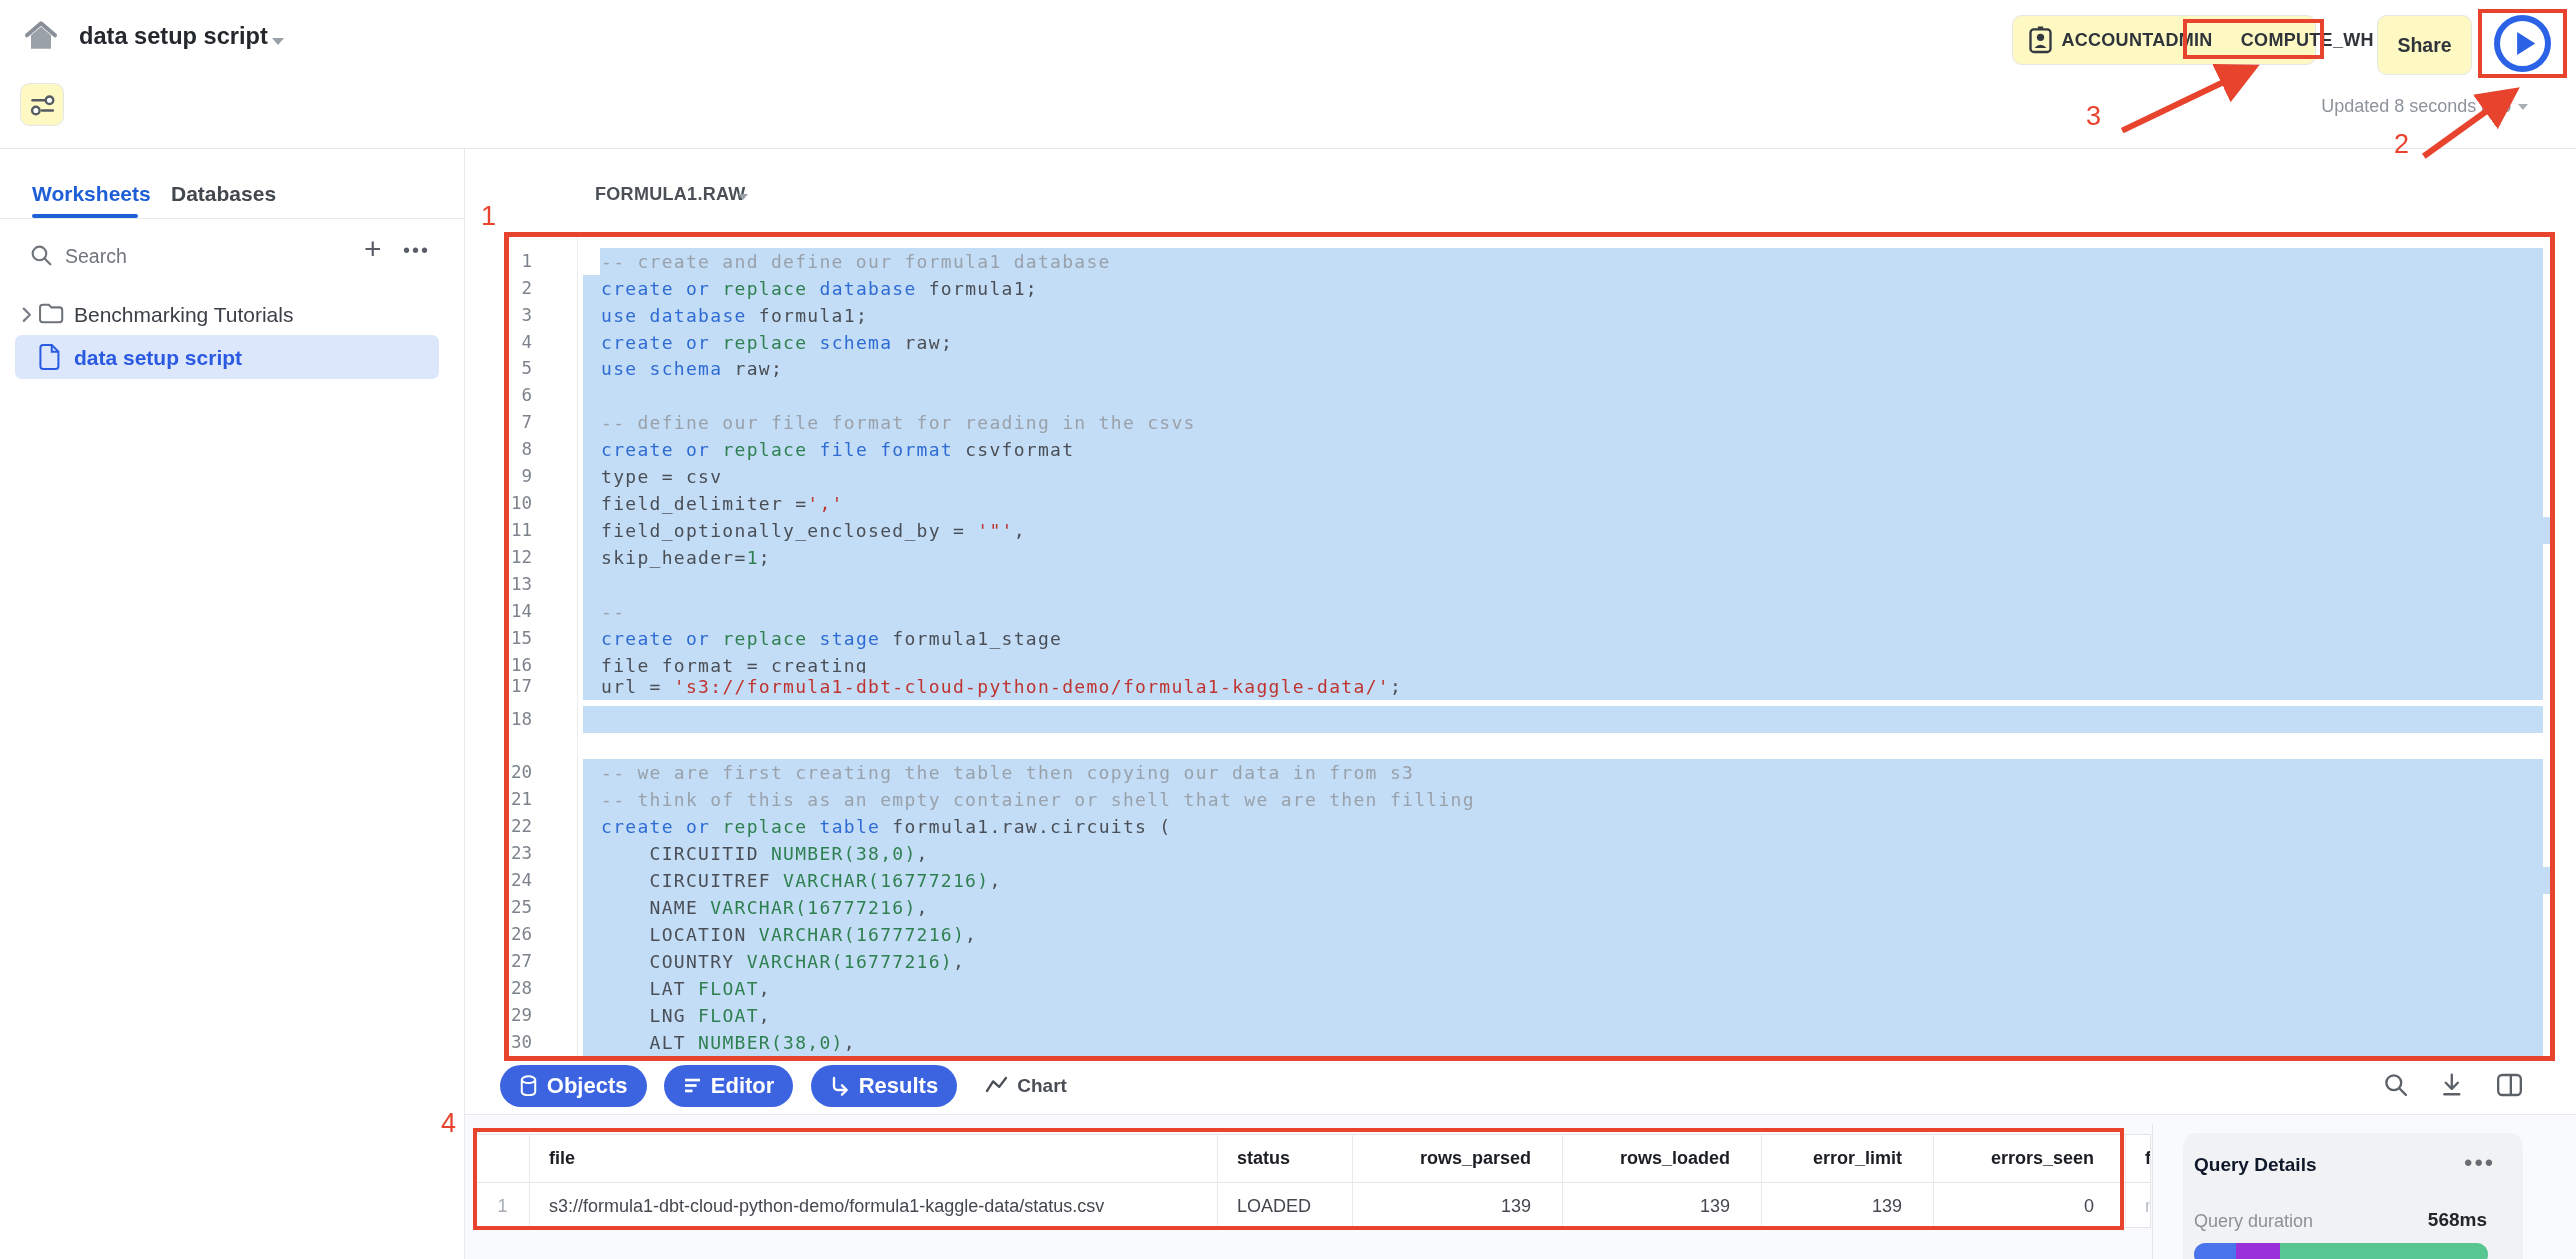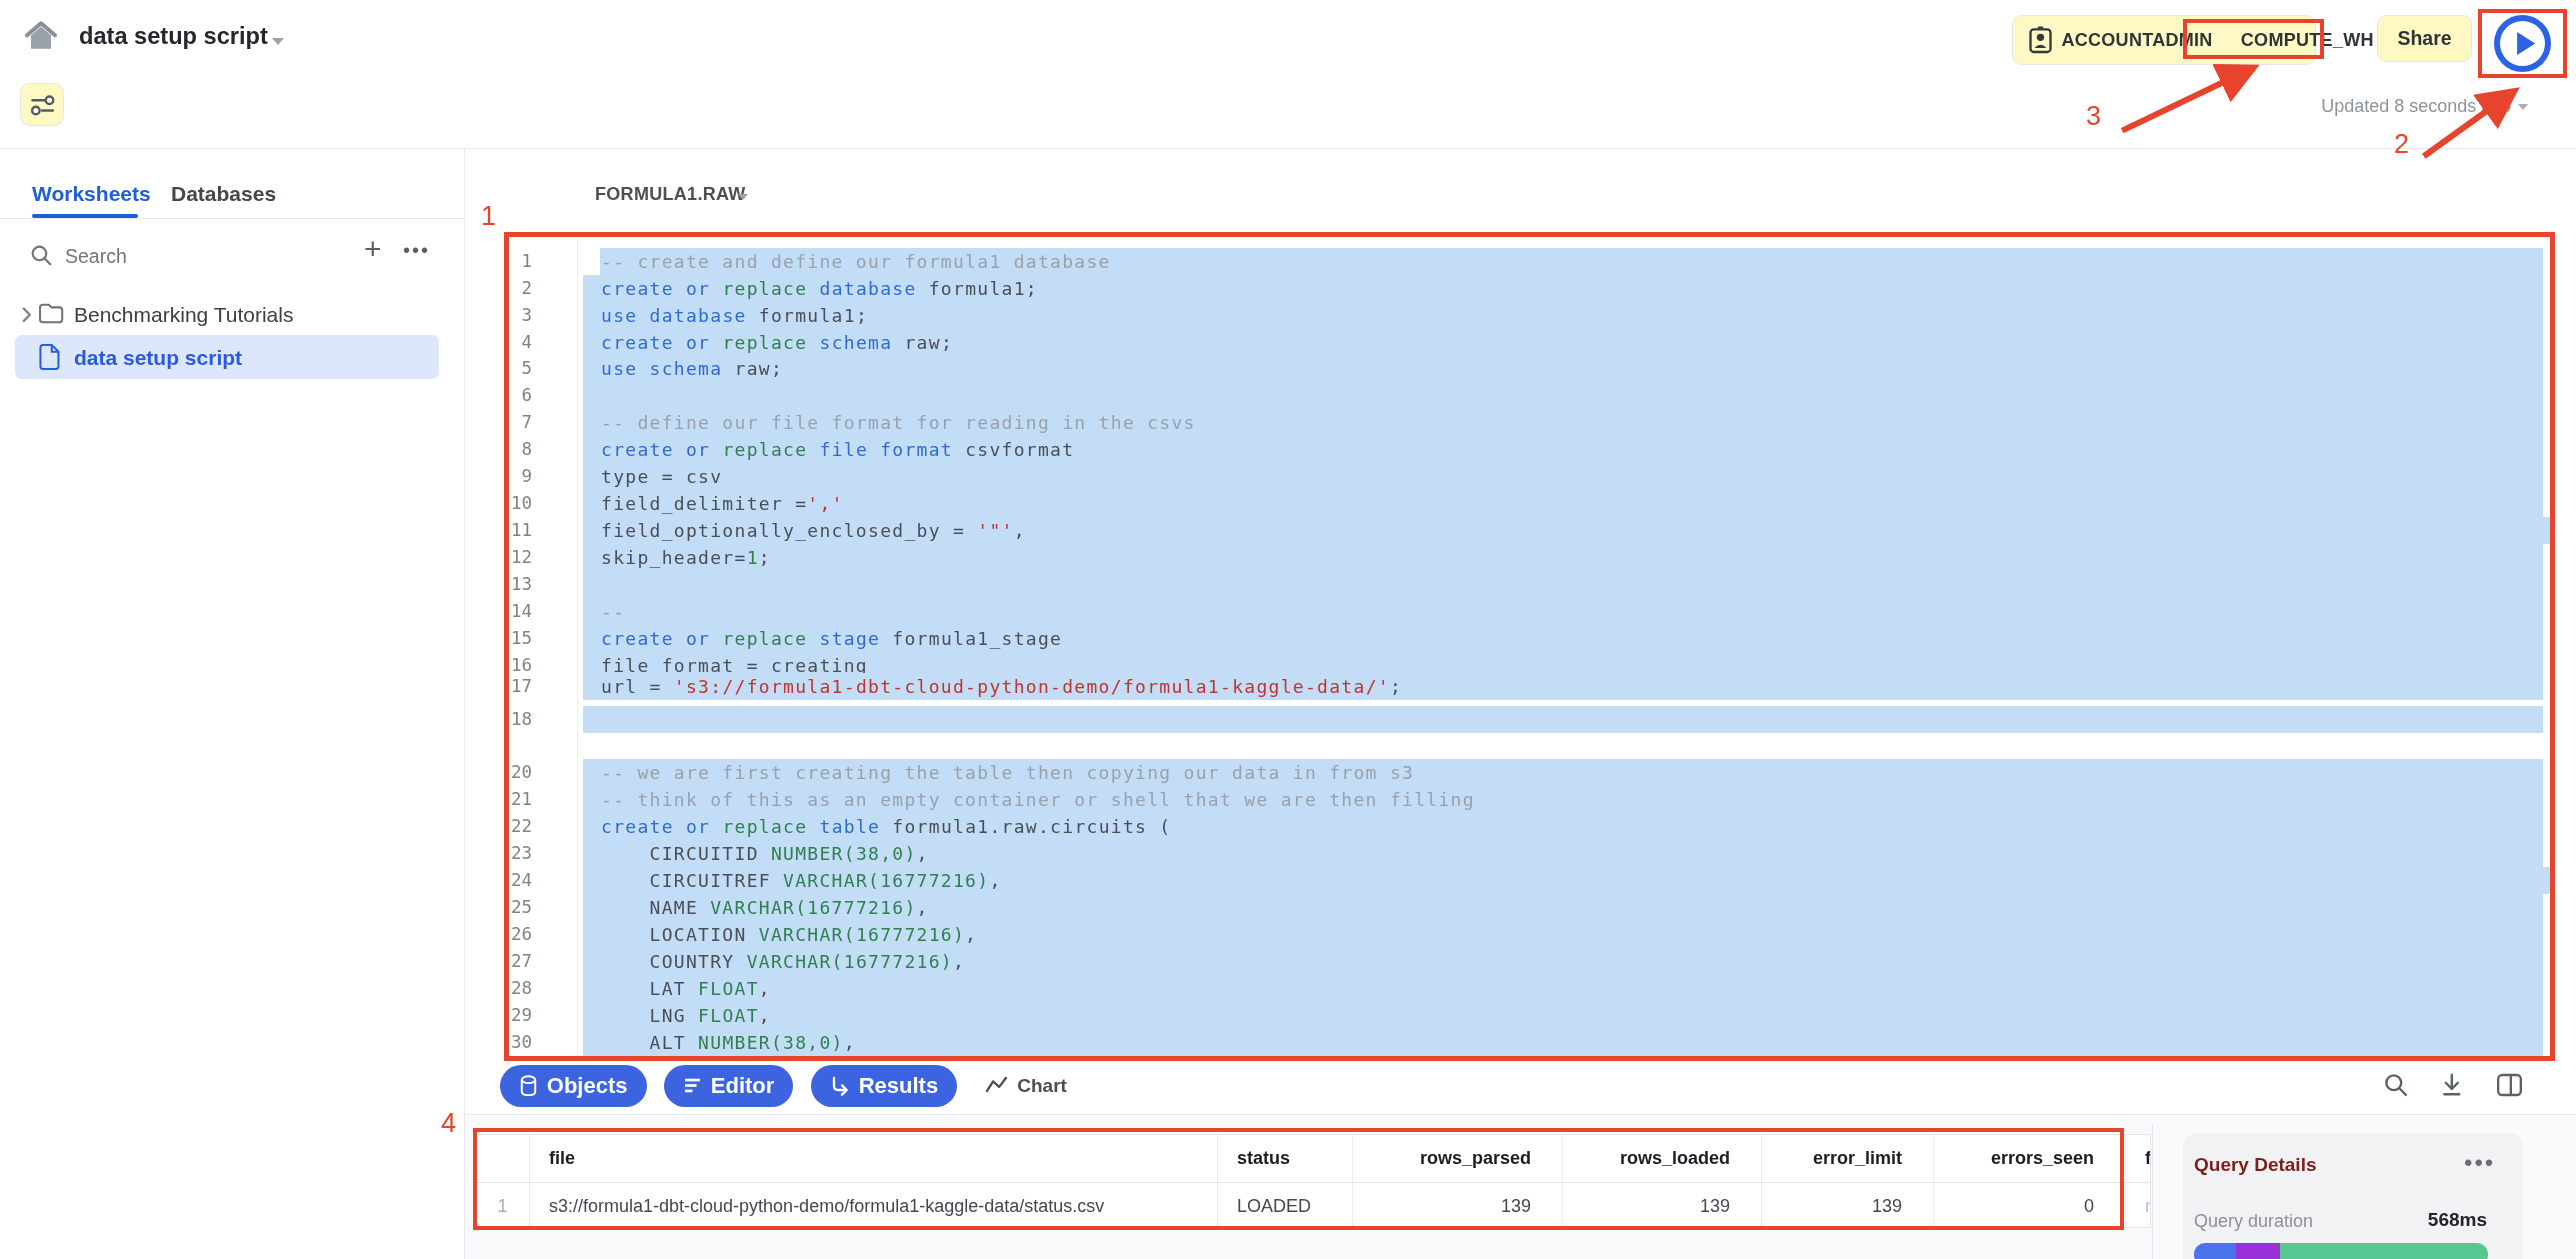--- a/index.html
+++ b/index.html
@@ -8,21 +8,21 @@
   .abs{position:absolute;}
   svg{display:block;}
 
   
   .page-title{left:79px;top:23px;font-size:23.6px;font-weight:600;color:#24272c;}
   .caret{width:0;height:0;border-left:6px solid transparent;border-right:6px solid transparent;border-top:7.4px solid #9aa0a8;}
   .btn-outline{background:#fef9c3;border:1.3px solid #e4e6e9;border-radius:9.4px;box-sizing:border-box;}
   .pill{left:2012px;top:15px;height:50px;width:304px;display:flex;align-items:center;padding:0 16px;gap:9.4px;}
   .pill-label{font-size:18px;font-weight:700;color:#2f343a;letter-spacing:0.3px;}
   .green-dot{width:10px;height:10px;border-radius:50%;background:#35b97e;}
-  .share-btn{left:2377px;top:15px;width:95px;height:47px;display:flex;align-items:center;justify-content:center;
+  .share-btn{left:2377px;top:15px;width:95px;height:60px;display:flex;align-items:center;justify-content:center;
              font-size:19.5px;font-weight:600;color:#2f343a;}
   .updated{right:48px;top:96px;display:flex;align-items:center;gap:6.7px;font-size:18px;color:#8d939b;}
   .hdr-divider{left:0;top:148px;width:2576px;height:1.3px;background:#e7e9ec;}
 
   
   .tab{font-size:21px;font-weight:600;}
   .tab.active{color:#1e5ed6;}
   .tab.inactive{color:#43484f;}
   .tab-underline{left:32px;top:214px;width:106px;height:4px;background:#1e5ed6;border-radius:2px;}
   .side-divider{left:0;top:218px;width:465px;height:1.3px;background:#e7e9ec;}
@@ -64,21 +64,21 @@
          font-size:18px;color:#43474e;overflow:hidden;flex:none;}
   .trow.head{border-bottom:1.3px solid #e3e5e8;}
   .trow.head .tcell{font-weight:700;color:#1b1e23;}
   .tcell.al{justify-content:flex-start;padding-left:19px;}
   .tcell.ar{justify-content:flex-end;padding-right:31px;text-align:right;}
   .tcell.ac{justify-content:center;color:#a8adb5;}
   .tcell.partial{color:#b9bec6;border-right:none;}
   .pane-divider{left:2152px;top:1124px;width:1.3px;height:135px;background:#e4e6e9;}
 
   .qcard{left:2183px;top:1133px;width:340px;height:126px;background:#f1f2f4;border-radius:13.5px 13.5px 0 0;}
-  .qtitle{left:2194px;top:1154px;font-size:19px;font-weight:600;color:#7f1d1d;}
+  .qtitle{left:2194px;top:1154px;font-size:19px;font-weight:600;color:#0f172a;}
   .qdots{left:2464px;top:1149px;font-size:24px;color:#696e74;letter-spacing:2px;}
   .qdur-label{left:2194px;top:1211px;font-size:18px;color:#8c9197;}
   .qdur-value{left:2386px;top:1209px;width:101px;text-align:right;font-size:19px;font-weight:600;color:#22262b;}
   #qbar{left:2194px;top:1243px;width:294px;height:23px;border-radius:11.4px;overflow:hidden;display:flex;}
 
   
   .ann-box{border-style:solid;border-color:#e8432d;box-sizing:border-box;background:transparent;}
   .ann-label{color:#e8432d;font-size:27px;font-weight:500;}
   #ann-svg{left:0;top:0;pointer-events:none;}
 </style>

